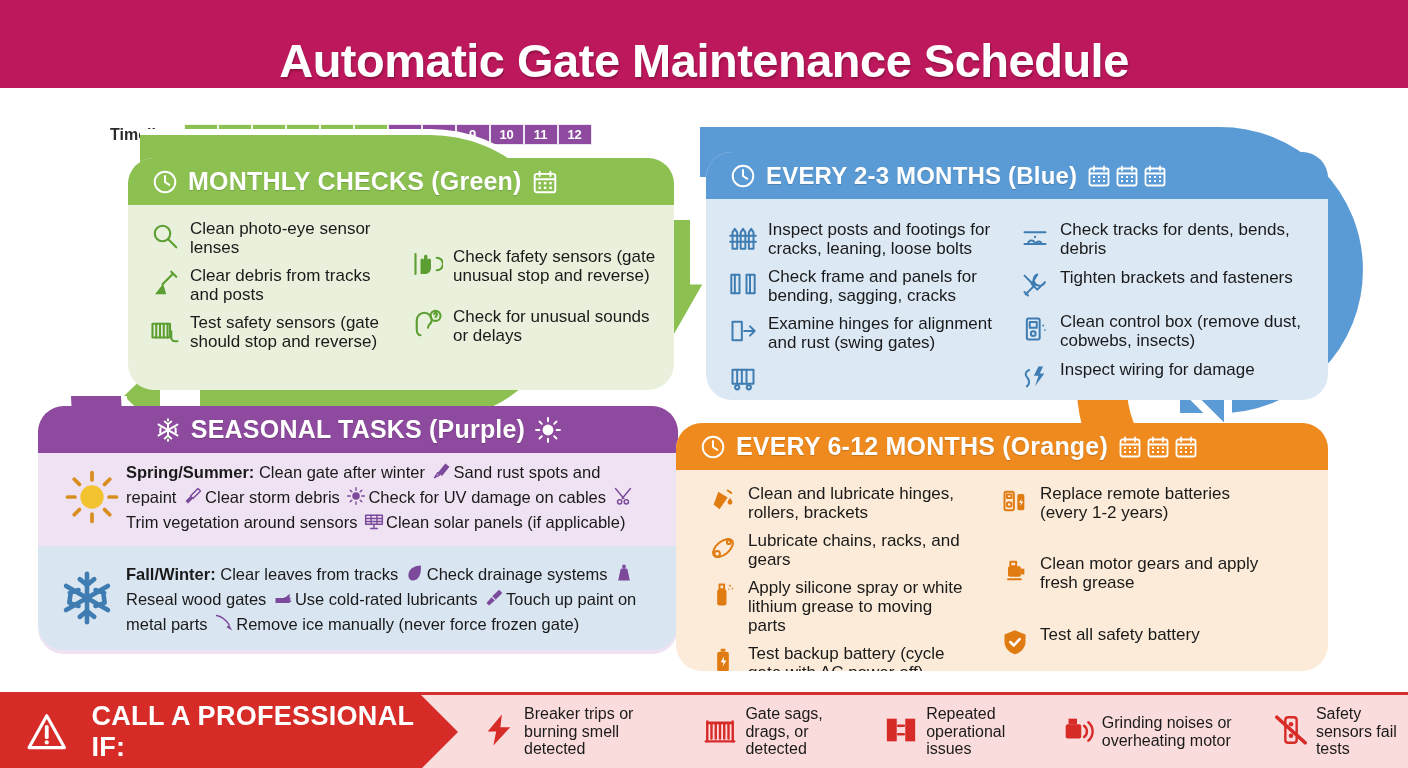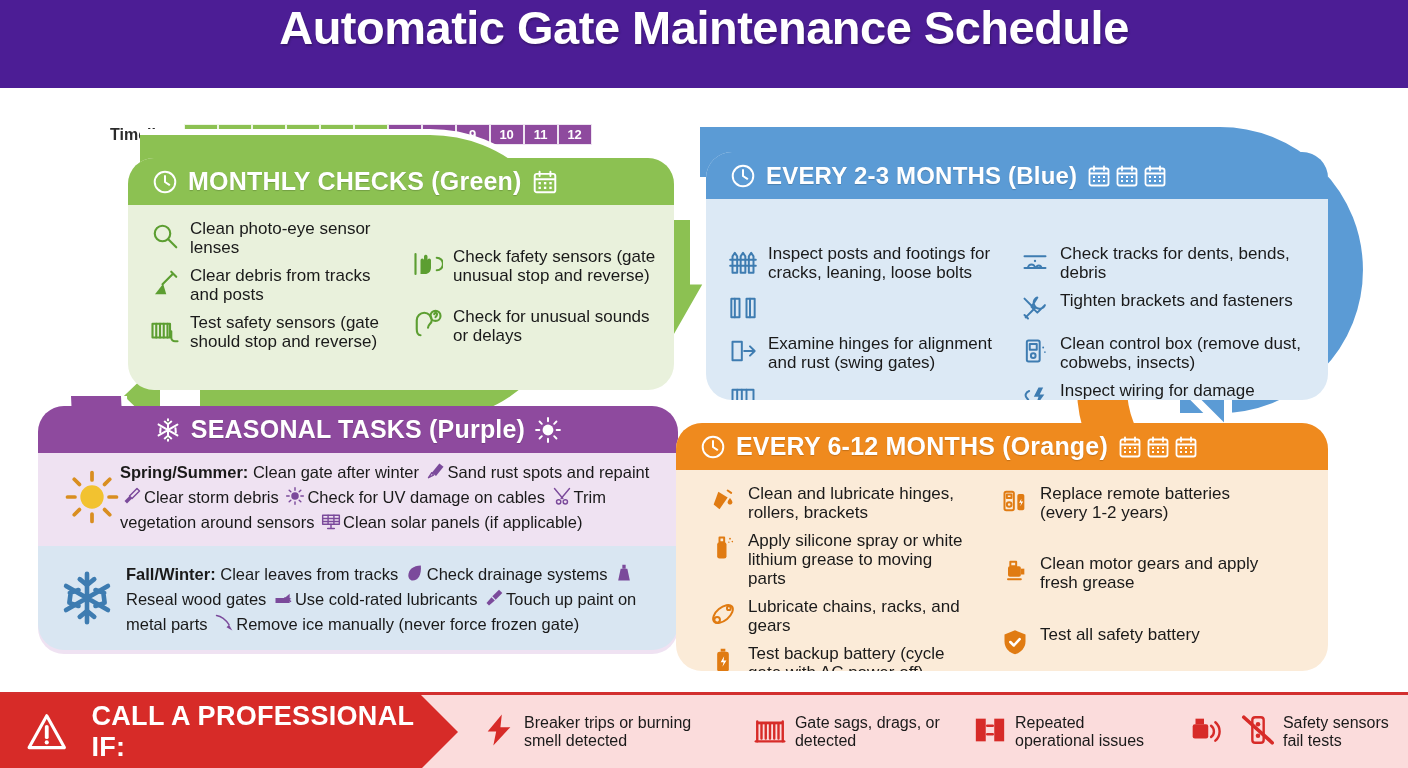--- a/index.html
+++ b/index.html
@@ -5,21 +5,21 @@
   * { box-sizing: border-box; margin:0; padding:0; }
   body {
     width:1408px; height:768px; overflow:hidden;
     font-family:"Liberation Sans", sans-serif;
     background:#ffffff; position:relative;
   }
 
   
   #title-bar{
     position:absolute; left:0; top:0; width:1408px; height:88px;
-    background:#4c1d95; display:flex; align-items:flex-start; justify-content:center;
+    background:#be185d; display:flex; align-items:flex-end; justify-content:center;
   }
   #title-bar .title-text{
     color:#ffffff; font-size:47px; font-weight:bold; letter-spacing:-0.5px;
     text-shadow:1px 2px 2px rgba(0,0,0,.25);
   }
 
   
   .strip-wrap{ position:absolute; display:flex; align-items:center; gap:9px; }
   .strip-label{ font-size:16px; font-weight:bold; color:#2b2b2b; }
   .strip{ display:flex; }
@@ -59,21 +59,21 @@
   #panel-blue{ left:706px; top:152px; width:622px; height:248px;
     border-radius:26px; background:#DCE9F5; }
   #panel-blue .hdr{ background:#5B9BD5; border-radius:22px 22px 0 0; font-size:24px; }
   #panel-blue .col{ width:284px; }
   #panel-blue .colA{ margin-right:8px; }
 
   
   #panel-purple{ left:38px; top:406px; width:640px; height:248px;
     border-radius:26px; background:#EFE2F2; }
   #panel-purple .hdr{ background:#8E4A9E; border-radius:22px 22px 0 0; justify-content:center; padding-left:0; }
-  #season-row-1{ display:flex; align-items:center; padding:8px 12px 4px 6px; }
+  #season-row-1{ display:flex; align-items:center; gap:6px; padding:8px 12px 4px 6px; }
   #season-row-2{ display:flex; align-items:center; gap:10px; padding:8px 12px 4px 6px;
     background:#D9E6F2; border-radius:0 0 26px 26px; margin:6px -16px -10px -20px;
     padding-left:20px; min-height:104px; }
   .season-text{ font-size:16.5px; line-height:1.28; color:#1a1a1a; }
   .season-text b{ font-weight:bold; }
   .inline-ico{ display:inline-block; vertical-align:-3px; margin:0 2px; }
 
   
   #panel-orange{ left:676px; top:423px; width:652px; height:248px;
     border-radius:26px; background:#FBEBD8; }
@@ -292,38 +292,39 @@
             <rect x="6" y="12" width="2" height="2"></rect>
             <rect x="11" y="12" width="2" height="2"></rect>
             <rect x="16" y="12" width="2" height="2"></rect>
             <rect x="6" y="16" width="2" height="2"></rect>
             <rect x="11" y="16" width="2" height="2"></rect>
             <rect x="16" y="16" width="2" height="2"></rect>
           </g>
         </svg>
     </span>
   </div>
-  <div class="body" style="display:flex;padding-top:10px;margin-top:35px;">
+  <div class="body" style="display:flex;padding-top:21px;">
     <div class="col colA items" id="blue-left">
         <div class="item">
           <span class="ico">
             <svg width="28" height="28" viewBox="0 0 24 24">
               <path d="M3 8l2-3 2 3v14H3zM10 8l2-3 2 3v14h-4zM17 8l2-3 2 3v14h-4z" stroke="#3E7CB1" fill="none" stroke-width="1.7" stroke-linecap="round" stroke-linejoin="round"></path>
               <path d="M1 11h22M1 16h22" stroke="#3E7CB1" fill="none" stroke-width="1.7" stroke-linecap="round" stroke-linejoin="round"></path>
             </svg>
           </span>
           <span class="txt">Inspect posts and footings for cracks, leaning, loose bolts</span>
         </div>
         <div class="item">
           <span class="ico">
             <svg width="28" height="28" viewBox="0 0 24 24">
               <path d="M2 4h7v16H2zM15 4h7v16h-7z" stroke="#3E7CB1" fill="none" stroke-width="1.7" stroke-linecap="round" stroke-linejoin="round"></path>
               <path d="M5 4v16M18 4v16" stroke="#3E7CB1" fill="none" stroke-width="1.7" stroke-linecap="round" stroke-linejoin="round"></path>
             </svg>
           </span>
+          <span class="txt">Check frame and panels for bending, sagging, cracks</span>
         </div>
         <div class="item">
           <span class="ico">
             <svg width="28" height="28" viewBox="0 0 24 24">
               <path d="M3 4h8v16H3z" stroke="#3E7CB1" fill="none" stroke-width="1.7" stroke-linecap="round" stroke-linejoin="round"></path>
               <path d="M13 12h8M18 8l4 4-4 4" stroke="#3E7CB1" fill="none" stroke-width="1.7" stroke-linecap="round" stroke-linejoin="round"></path>
             </svg>
           </span>
           <span class="txt">Examine hinges for alignment and rust (swing gates)</span>
         </div>
@@ -518,38 +519,38 @@
               <path d="M8 4l8 5-7 10-5-4z" fill="#E07B12"></path>
               <path d="M16 3l3 2" stroke="#E07B12" fill="none" stroke-width="1.7" stroke-linecap="round" stroke-linejoin="round"></path>
               <path d="M20 13c0 1.2-.9 2-2 2s-2-.8-2-2 2-3.5 2-3.5S20 11.8 20 13z" fill="#E07B12"></path>
             </svg>
           </span>
           <span class="txt">Clean and lubricate hinges, rollers, brackets</span>
         </div>
         <div class="item">
           <span class="ico">
             <svg width="28" height="28" viewBox="0 0 24 24">
+              <ellipse cx="12" cy="12" rx="10" ry="5.5" transform="rotate(-40 12 12)" stroke="#E07B12" fill="none" stroke-width="1.7" stroke-linecap="round" stroke-linejoin="round"></ellipse>
+              <circle cx="7" cy="17" r="2.4" stroke="#E07B12" fill="none" stroke-width="1.7" stroke-linecap="round" stroke-linejoin="round"></circle>
+              <circle cx="17" cy="7" r="1.6" stroke="#E07B12" fill="none" stroke-width="1.7" stroke-linecap="round" stroke-linejoin="round"></circle>
+            </svg>
+          </span>
+          <span class="txt">Lubricate chains, racks, and gears</span>
+        </div>
+        <div class="item">
+          <span class="ico">
+            <svg width="28" height="28" viewBox="0 0 24 24">
               <rect x="7" y="7" width="8" height="14" rx="2" fill="#E07B12"></rect>
               <rect x="9" y="3" width="4" height="4" stroke="#E07B12" fill="none" stroke-width="1.7" stroke-linecap="round" stroke-linejoin="round"></rect>
               <circle cx="18" cy="4" r="0.8" fill="#E07B12"></circle>
               <circle cx="20" cy="6.5" r="0.7" fill="#E07B12"></circle>
               <circle cx="17" cy="7" r="0.6" fill="#E07B12"></circle>
             </svg>
           </span>
           <span class="txt">Apply silicone spray or white lithium grease to moving parts</span>
-        </div>
-        <div class="item">
-          <span class="ico">
-            <svg width="28" height="28" viewBox="0 0 24 24">
-              <ellipse cx="12" cy="12" rx="10" ry="5.5" transform="rotate(-40 12 12)" stroke="#E07B12" fill="none" stroke-width="1.7" stroke-linecap="round" stroke-linejoin="round"></ellipse>
-              <circle cx="7" cy="17" r="2.4" stroke="#E07B12" fill="none" stroke-width="1.7" stroke-linecap="round" stroke-linejoin="round"></circle>
-              <circle cx="17" cy="7" r="1.6" stroke="#E07B12" fill="none" stroke-width="1.7" stroke-linecap="round" stroke-linejoin="round"></circle>
-            </svg>
-          </span>
-          <span class="txt">Lubricate chains, racks, and gears</span>
         </div>
         <div class="item">
           <span class="ico">
             <svg width="28" height="28" viewBox="0 0 24 24">
               <rect x="7" y="4" width="10" height="17" rx="2" fill="#E07B12"></rect>
               <rect x="10" y="1.5" width="4" height="2.5" fill="#E07B12"></rect>
               <path d="M13 8l-3 5h2.5l-1 4 3.5-5.5h-2.5z" fill="#fff"></path>
             </svg>
           </span>
           <span class="txt">Test backup battery (cycle gate with AC power off)</span>
@@ -624,20 +625,21 @@
             <path d="M10 9l4 0M10 15l4 0" stroke="#D72B28" fill="none" stroke-width="1.7" stroke-linecap="round" stroke-linejoin="round"></path>
           </svg></span>
         <span class="txt">Repeated operational issues</span>
       </div>
       <div class="pro-item">
         <span><svg width="34" height="34" viewBox="0 0 24 24">
             <rect x="4" y="8" width="11" height="10" rx="1.5" fill="#D72B28"></rect>
             <rect x="6" y="4" width="6" height="4" fill="#D72B28"></rect>
             <path d="M17 9a5 5 0 010 8M20 6.5a8.5 8.5 0 010 13" stroke="#D72B28" fill="none" stroke-width="1.7" stroke-linecap="round" stroke-linejoin="round"></path>
           </svg></span>
+        <span class="txt">Grinding noises or overheating motor</span>
       </div>
       <div class="pro-item">
         <span><svg width="34" height="34" viewBox="0 0 24 24">
             <rect x="8" y="3" width="8" height="18" rx="2" stroke="#D72B28" fill="none" stroke-width="1.7" stroke-linecap="round" stroke-linejoin="round"></rect>
             <circle cx="12" cy="8" r="1.6" fill="#D72B28"></circle>
             <circle cx="12" cy="16" r="1.6" fill="#D72B28"></circle>
             <path d="M2 3l20 18" stroke="#D72B28" stroke-width="2.6" stroke-linecap="round"></path>
           </svg></span>
         <span class="txt">Safety sensors fail tests</span>
       </div>

